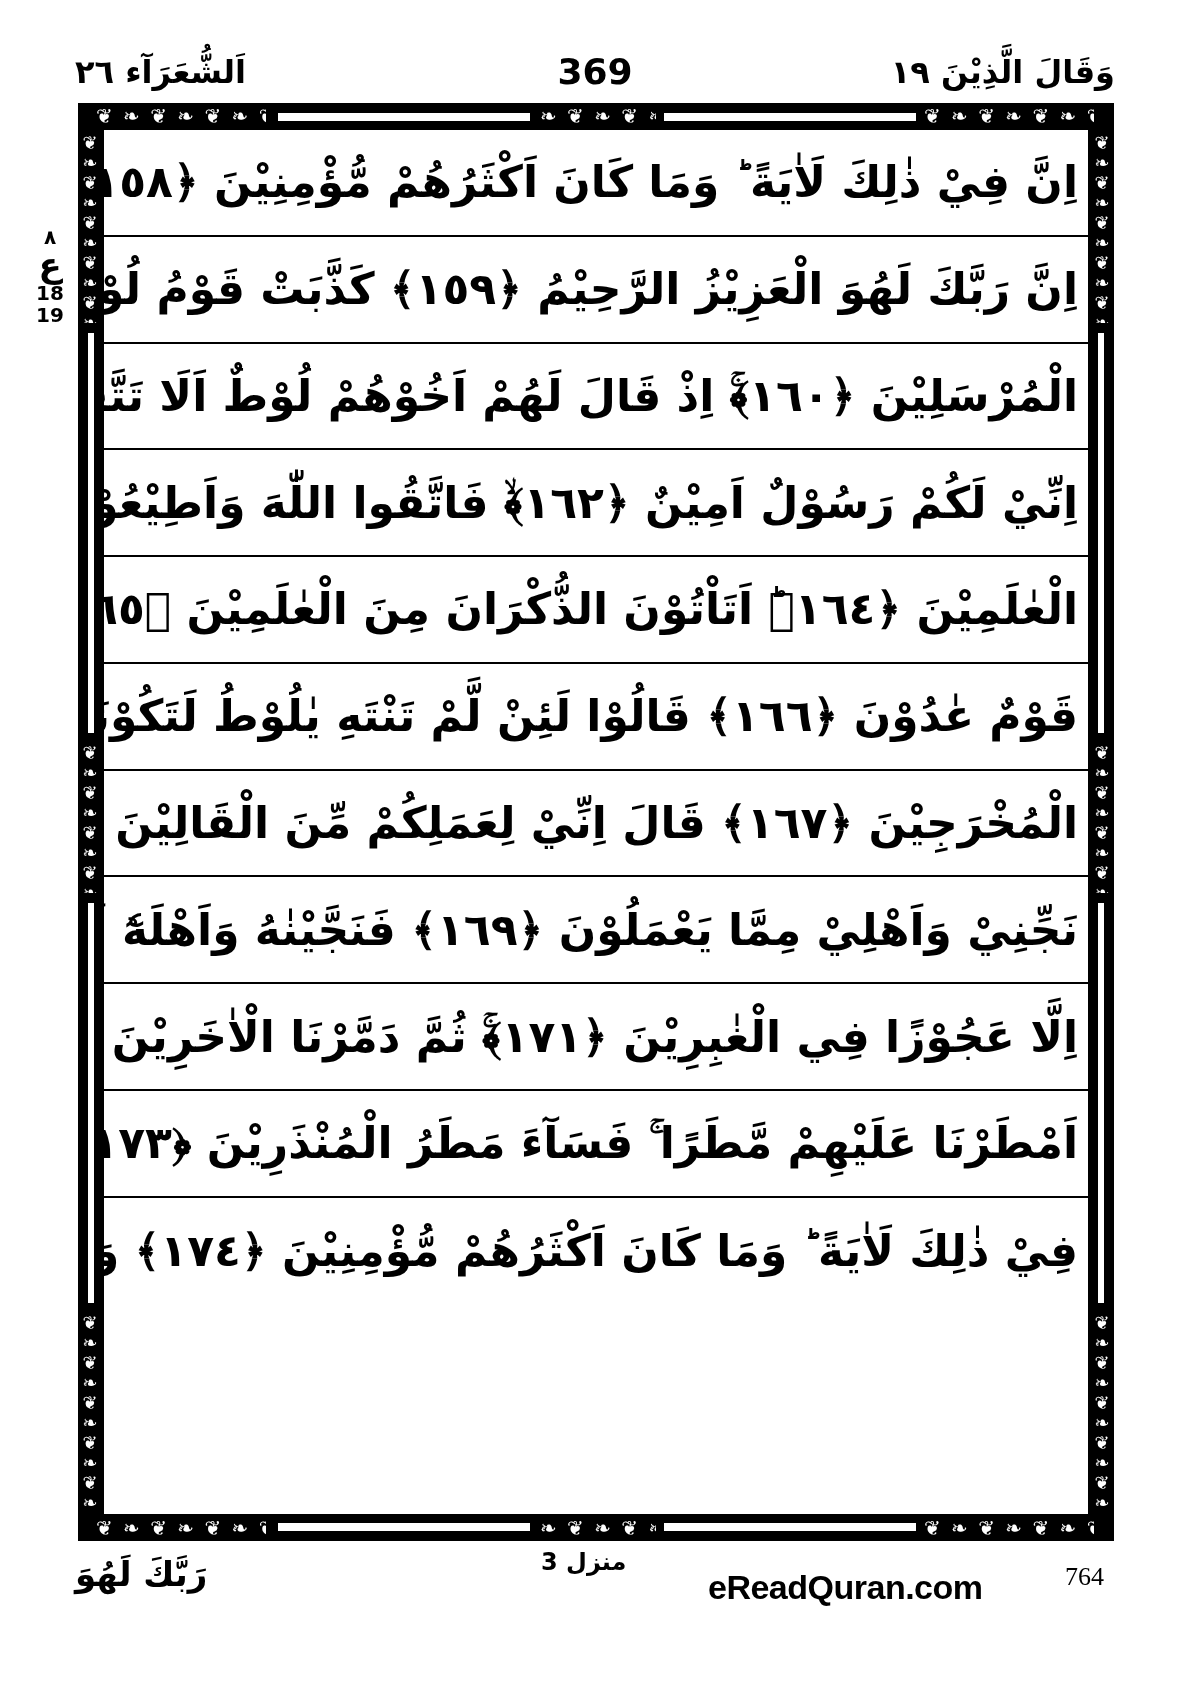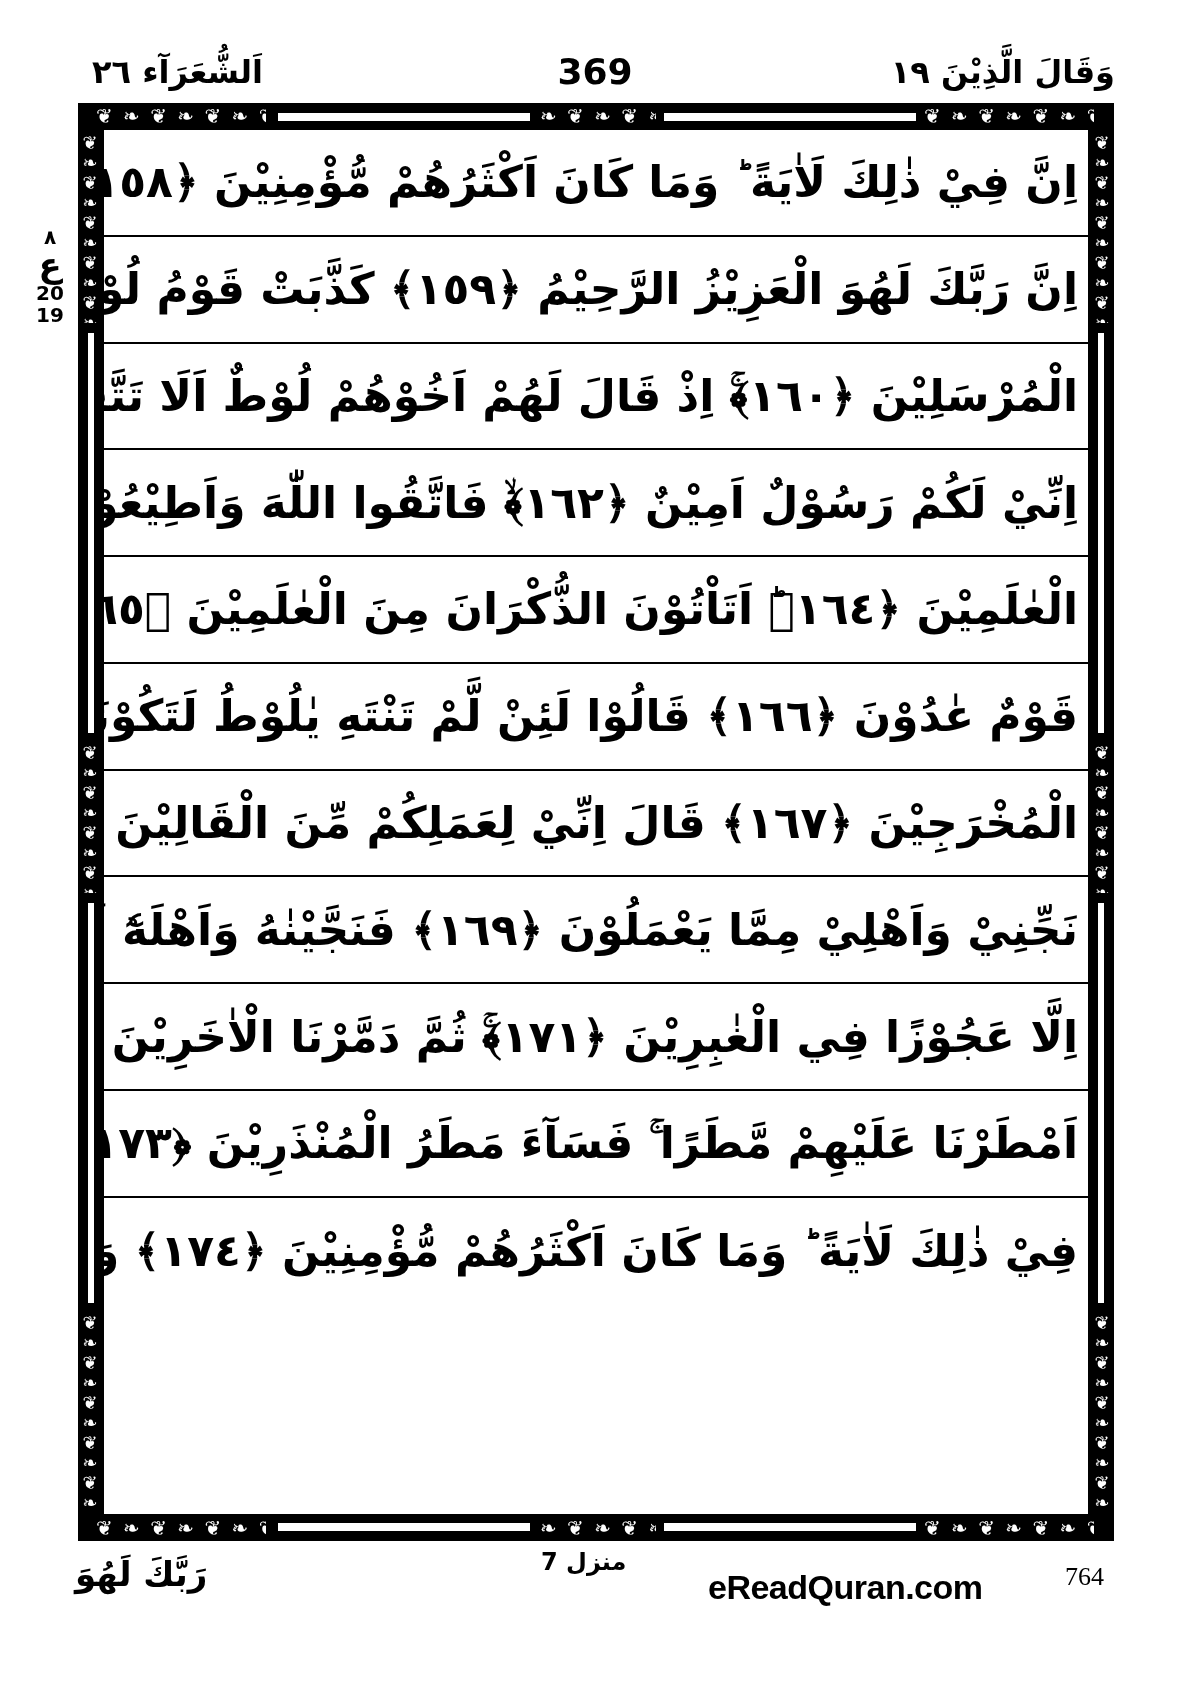--- a/index.html
+++ b/index.html
@@ -16,21 +16,21 @@
     .page-header {
       position: absolute; top: 48px; left: 75px; width: 1040px; height: 50px;
     }
     .hdr {
       position: absolute; top: 0; font-family: "DejaVu Sans", sans-serif;
       font-weight: bold; font-size: 32px; line-height: 48px; direction: rtl;
       white-space: nowrap;
     }
     .hdr-right { right: 0; }
     .hdr-center { left: 50%; transform: translateX(-50%); font-size: 36px; }
-    .hdr-left { left: 0; margin-left: 17px; }
+    .hdr-left { left: 0; }
 
     
     .frame {
       position: absolute; left: 78px; top: 103px; width: 1036px; height: 1438px;
       background: #000;
     }
     .frame-band {
       position: absolute; background: #fff;
     }
     
@@ -118,21 +118,21 @@
 
 <div class="page-header">
   <div class="hdr hdr-right">وَقَالَ الَّذِيْنَ ١٩</div>
   <div class="hdr hdr-center">369</div>
   <div class="hdr hdr-left">اَلشُّعَرَآء ٢٦</div>
 </div>
 
 <div class="ruku-marker">
   <span>٨</span>
   <span class="ain">ع</span>
-  <span>20</span>
+  <span>18</span>
   <span>19</span>
 </div>
 
 <div class="frame">
   <div class="frame-band band-top-1"></div>
   <div class="frame-band band-top-2"></div>
   <div class="frame-band band-bot-1"></div>
   <div class="frame-band band-bot-2"></div>
   <div class="frame-band band-side-l"></div>
   <div class="frame-band band-side-l2"></div>
@@ -185,16 +185,16 @@
         <span class="line-text">اَمْطَرْنَا عَلَيْهِمْ مَّطَرًا ۚ فَسَآءَ مَطَرُ الْمُنْذَرِيْنَ ﴿١٧٣﴾ اِنَّ</span>
       </div>
     <div class="verse-line">
         <span class="line-text">فِيْ ذٰلِكَ لَاٰيَةً ؕ وَمَا كَانَ اَكْثَرُهُمْ مُّؤْمِنِيْنَ ﴿١٧٤﴾ وَاِنَّ</span>
       </div>
   </div>
 </div>
 
 <div class="page-footer">
   <div class="ftr ftr-catchword">رَبَّكَ لَهُوَ</div>
-  <div class="ftr ftr-manzil">منزل 7</div>
+  <div class="ftr ftr-manzil">منزل 3</div>
   <div class="ftr ftr-site">eReadQuran.com</div>
   <div class="ftr ftr-pagenum">764</div>
 </div>
 
 </body></html>

